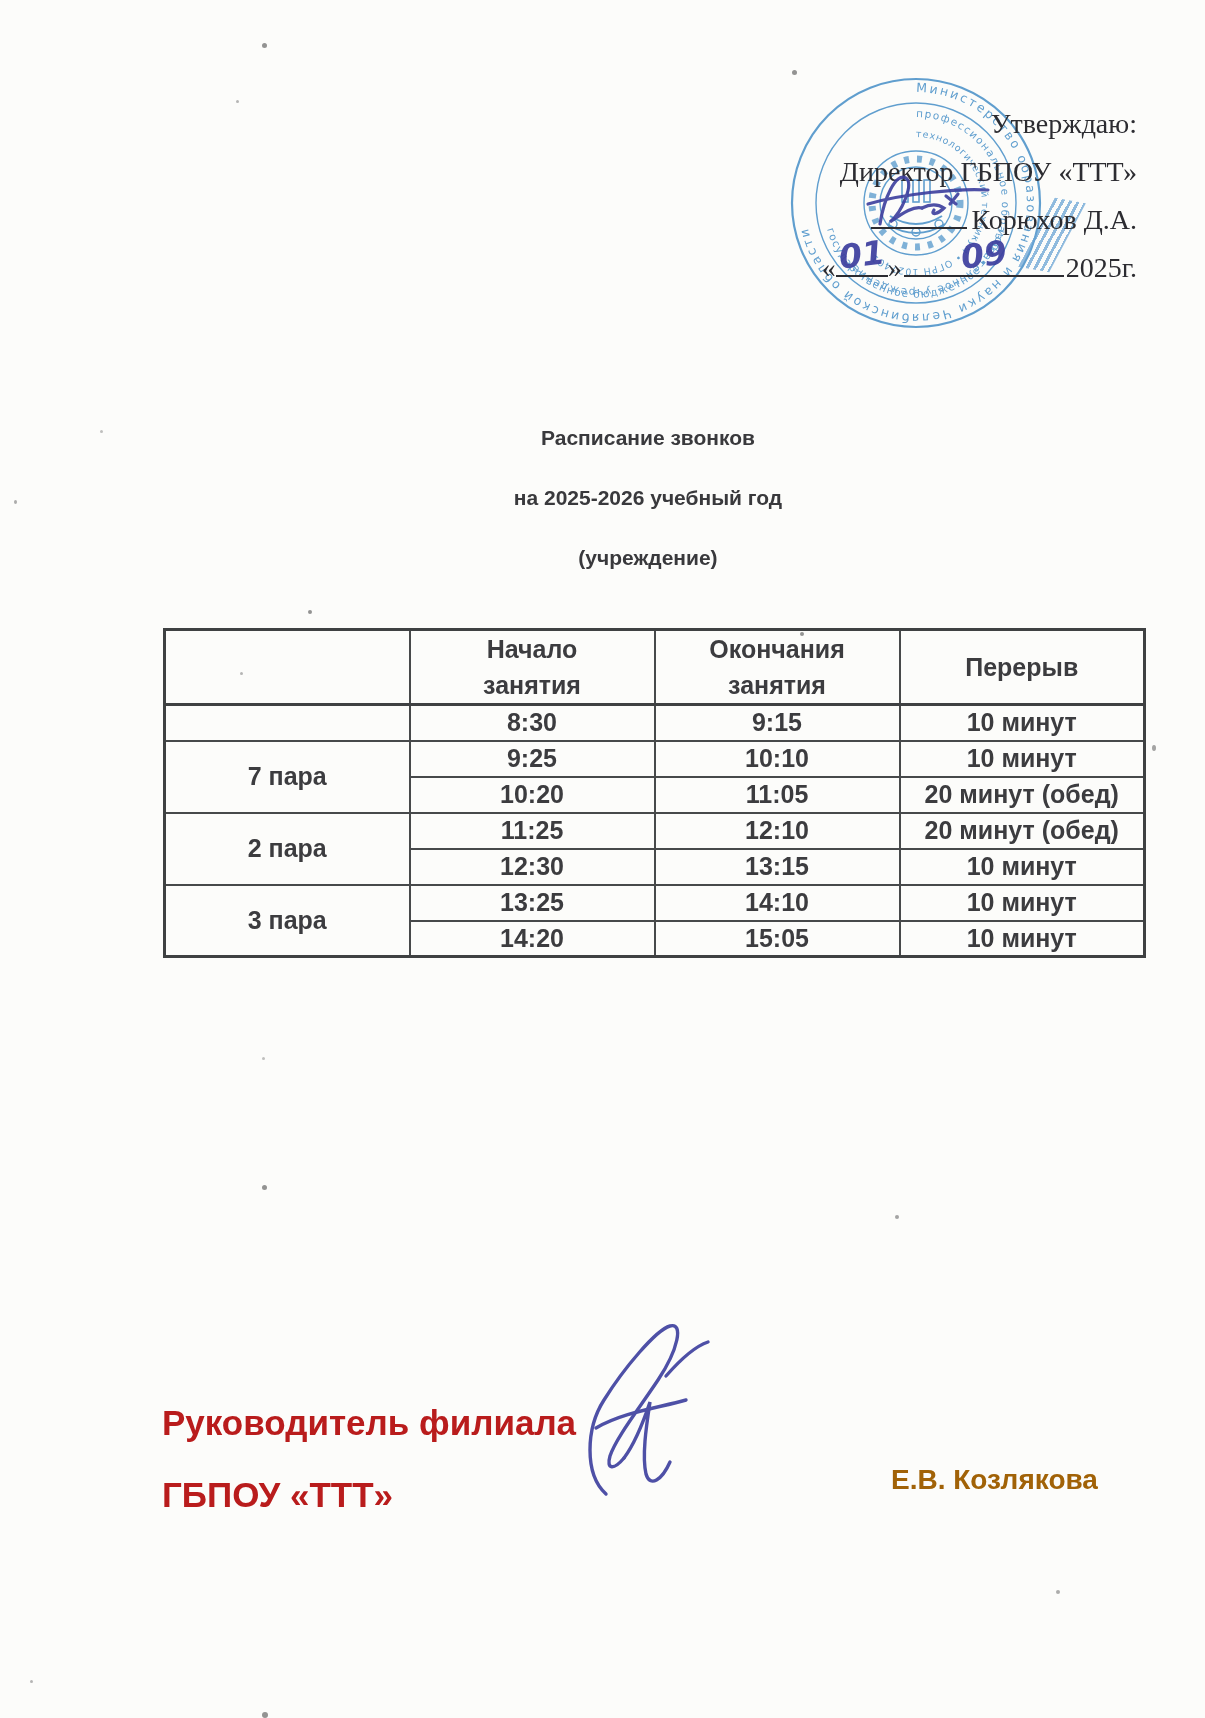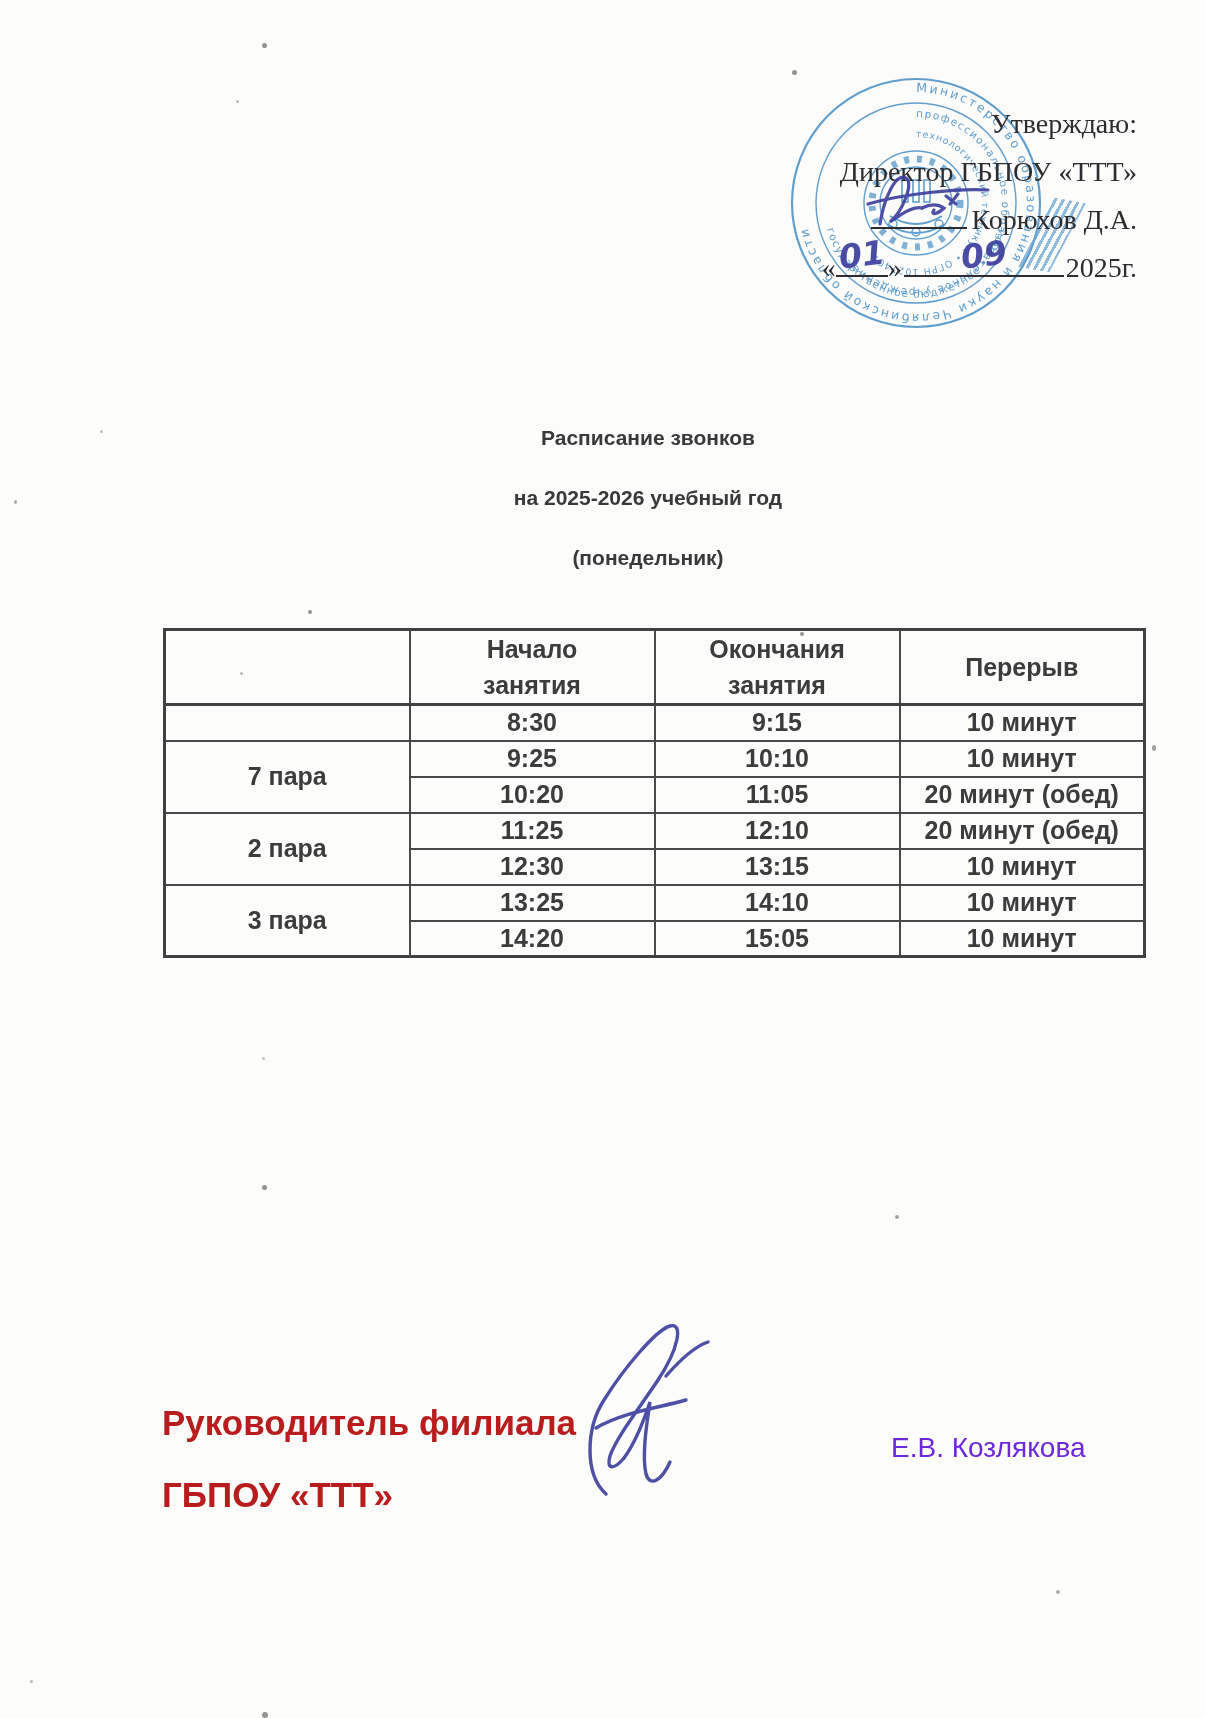--- a/index.html
+++ b/index.html
@@ -64,22 +64,22 @@
   tr.data{height:36px;}
   td.group-cell{vertical-align:top; padding-top:4px;}
   .th-wrap{display:inline-block; max-width:165px; line-height:36px;}
   
   .footer-left{
     position:absolute; left:162px; top:1408px; color:#b91c1c;
     font-weight:700; font-size:35px; line-height:30px;
   }
   .footer-left .f2{margin-top:42px;}
   .footer-name{
-    position:absolute; left:891px; top:1432px; color:#6d28d9;
-    font-weight:400; font-size:28px;
+    position:absolute; left:891px; top:1464px; color:#a16207;
+    font-weight:700; font-size:28px;
   }
   .footer-sig{position:absolute; left:540px; top:1316px;}
   
   .speck{position:absolute; background:#4c4c4c; border-radius:50%; opacity:.6;}
 </style>
 </head>
 <body>
 
 <div class="page">
 
@@ -139,21 +139,21 @@
       <path d="M18,66 C22,40 34,14 44,20 C52,26 40,54 28,64 C42,54 52,48 60,50"></path>
       <path d="M60,50 c8,-4 16,-4 22,0 c-6,6 -14,8 -10,2"></path>
       <path d="M6,46 C40,36 96,30 126,32"></path>
       <path d="M84,38 l10,8 M96,36 l-8,10"></path>
     </g>
   </svg>
 
   <div class="title-block">
     <div class="t-line">Расписание звонков</div>
     <div class="t-line">на 2025-2026 учебный год</div>
-    <div class="t-line">(понедельник)</div>
+    <div class="t-line">(учреждение)</div>
   </div>
 
   <table class="schedule">
     <colgroup>
         <col>
         <col>
         <col>
         <col>
       </colgroup>
     <tbody>

